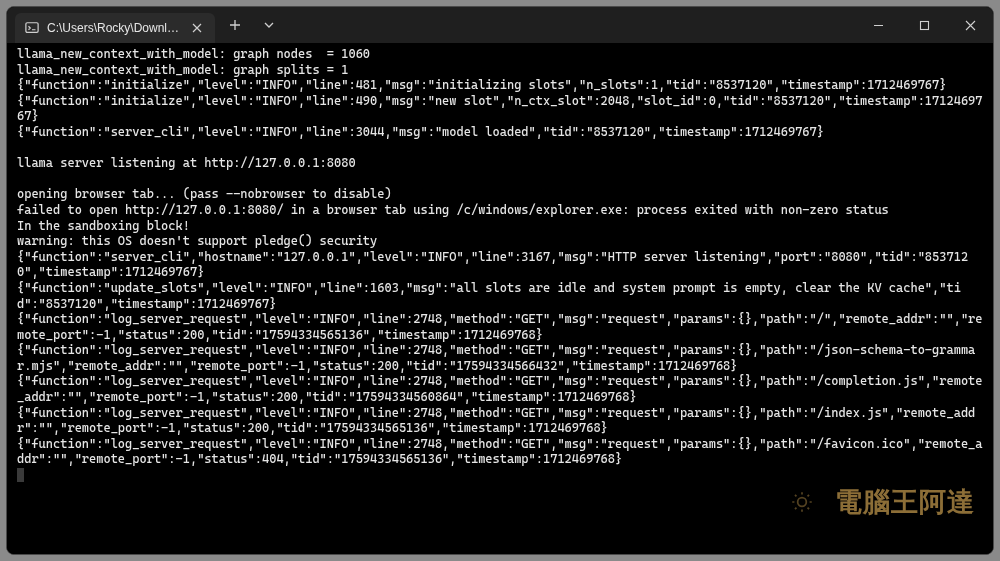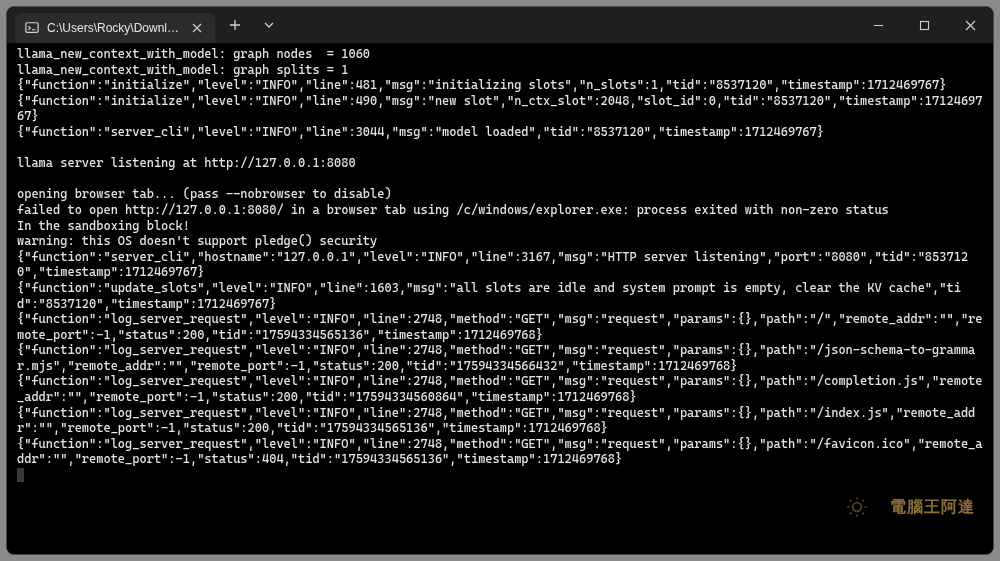--- a/index.html
+++ b/index.html
@@ -78,21 +78,21 @@
     white-space: pre-wrap;
     word-break: break-all;
     overflow: hidden;
   }
   .watermark {
     position: absolute;
     right: 18px;
     bottom: 34px;
     color: rgba(255, 200, 100, 0.55);
     font-family: "Microsoft JhengHei", sans-serif;
-    font-size: 16px;
+    font-size: 27px;
     font-weight: 600;
     letter-spacing: 1px;
     pointer-events: none;
     text-shadow: 0 0 4px rgba(0,0,0,0.6);
     display: flex;
     align-items: center;
     gap: 20px;
   }
   .watermark svg { opacity: 0.6; }
   .cursor {

